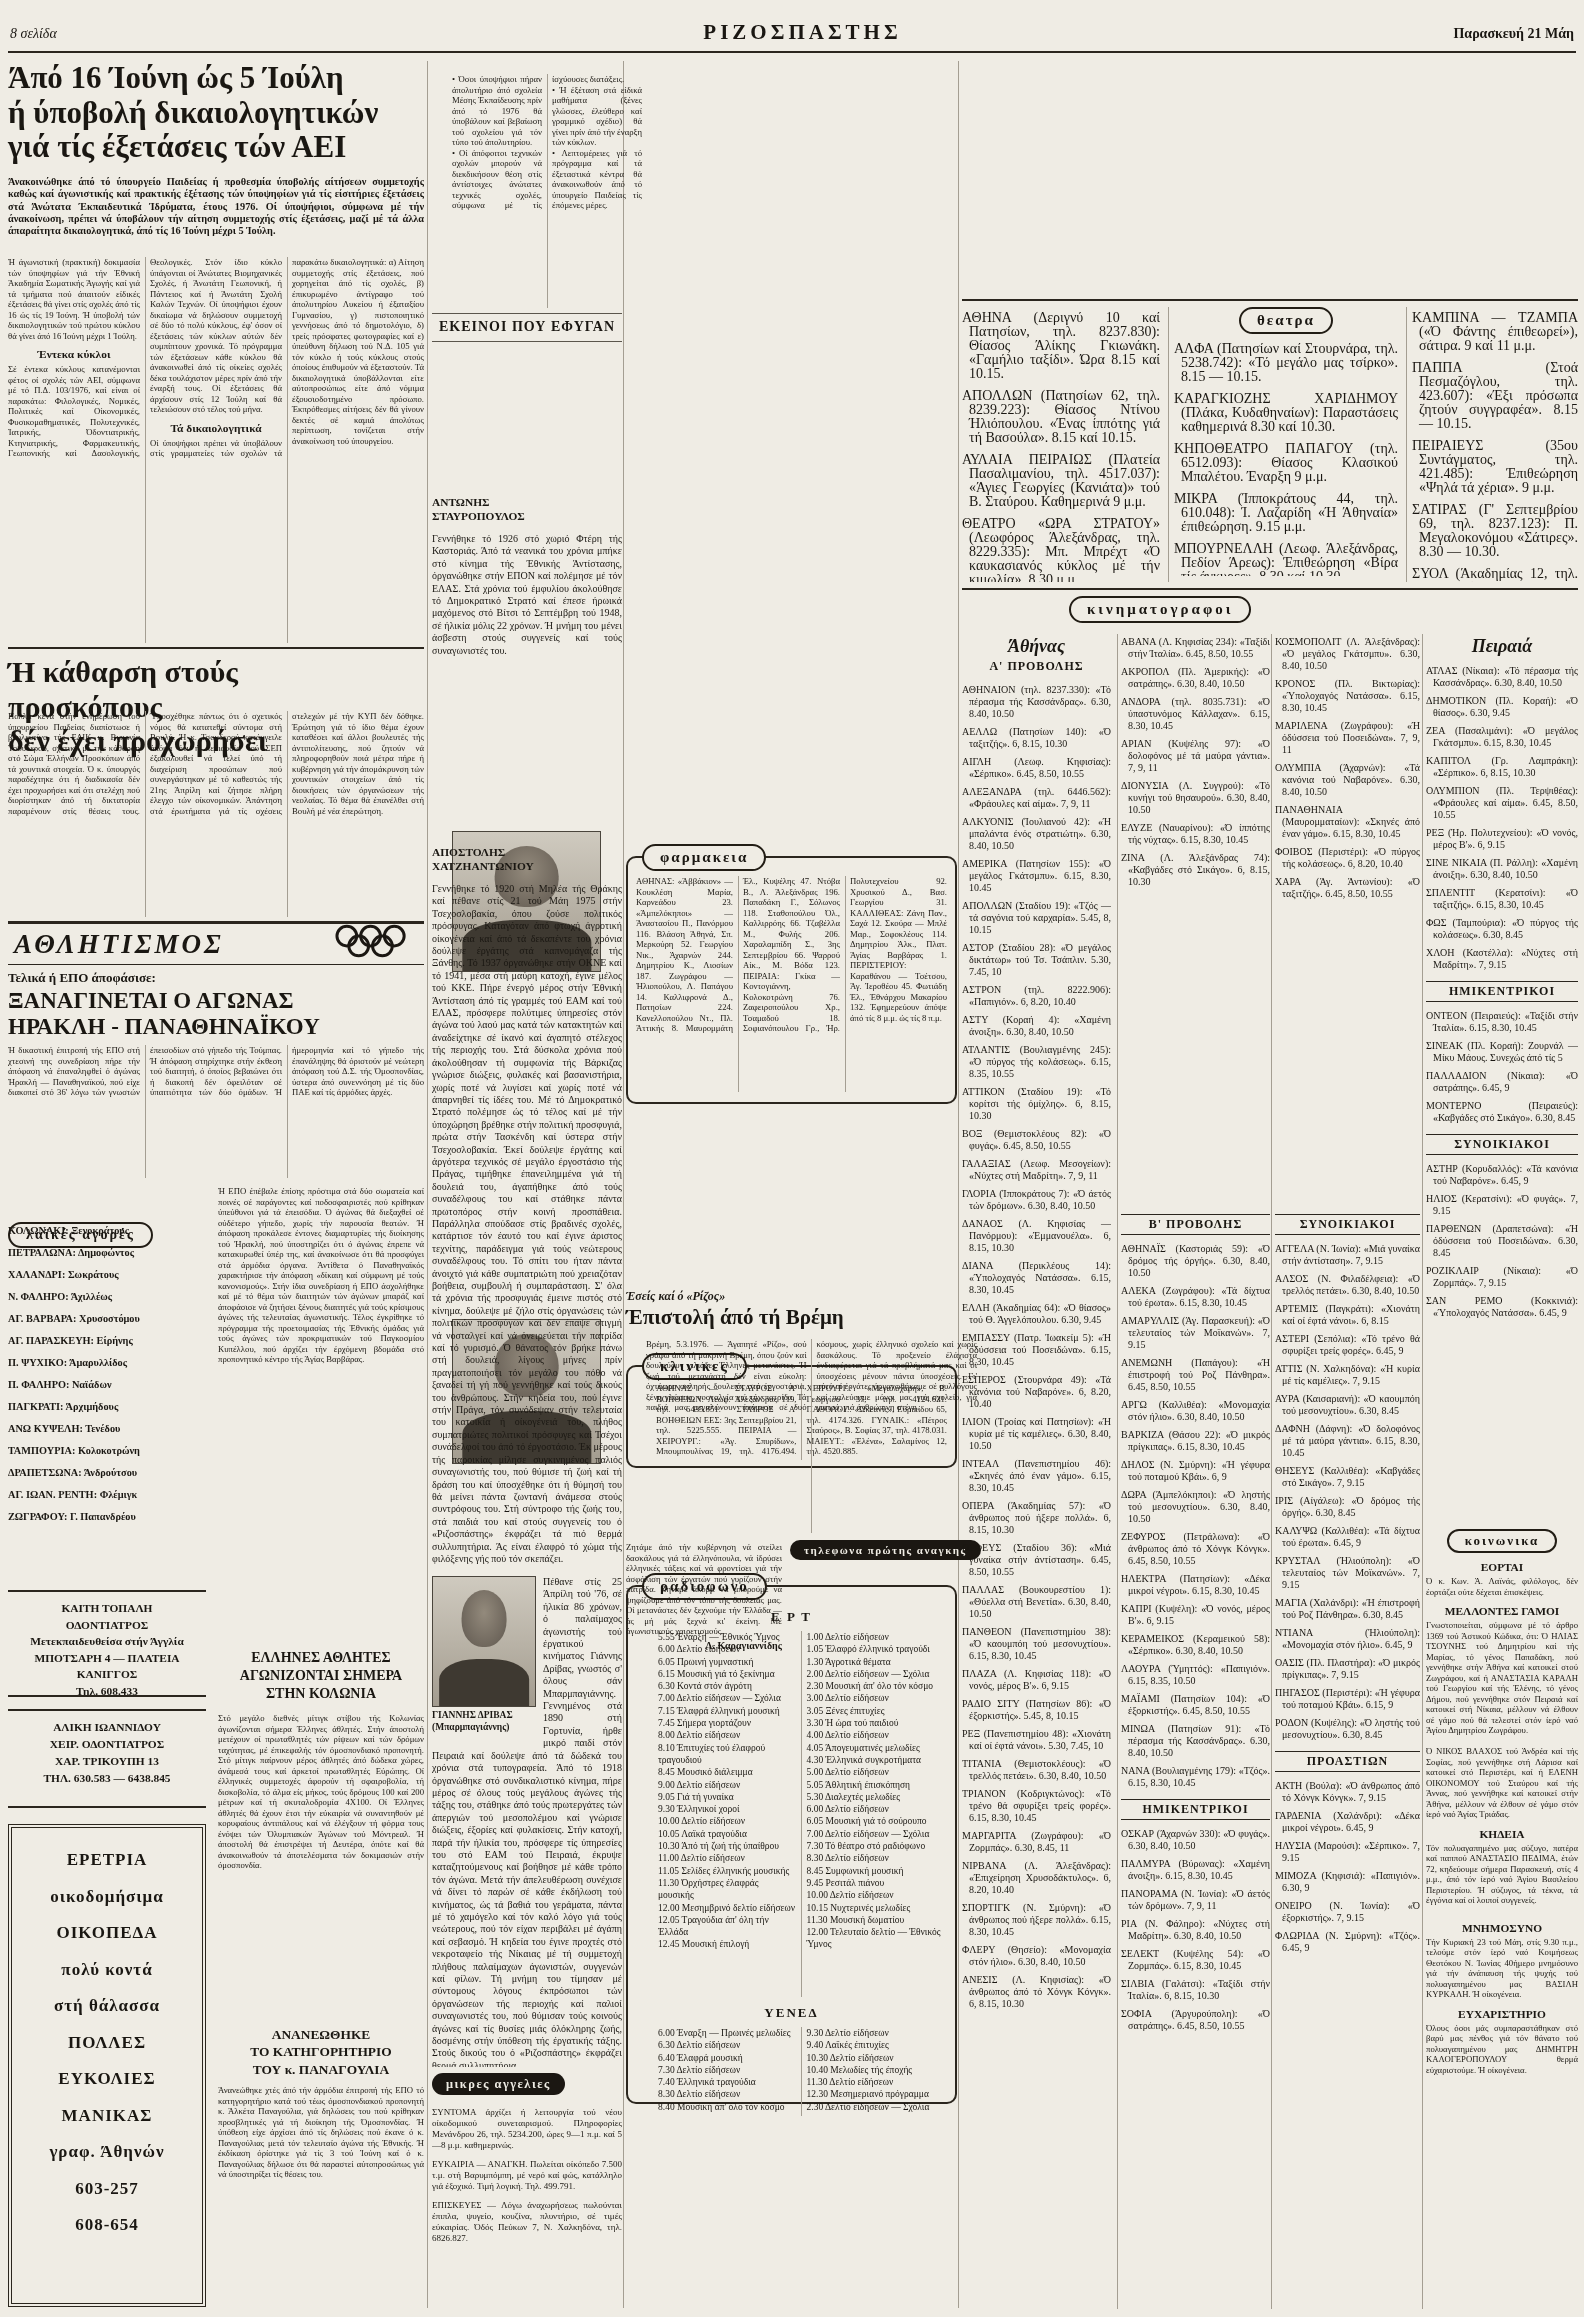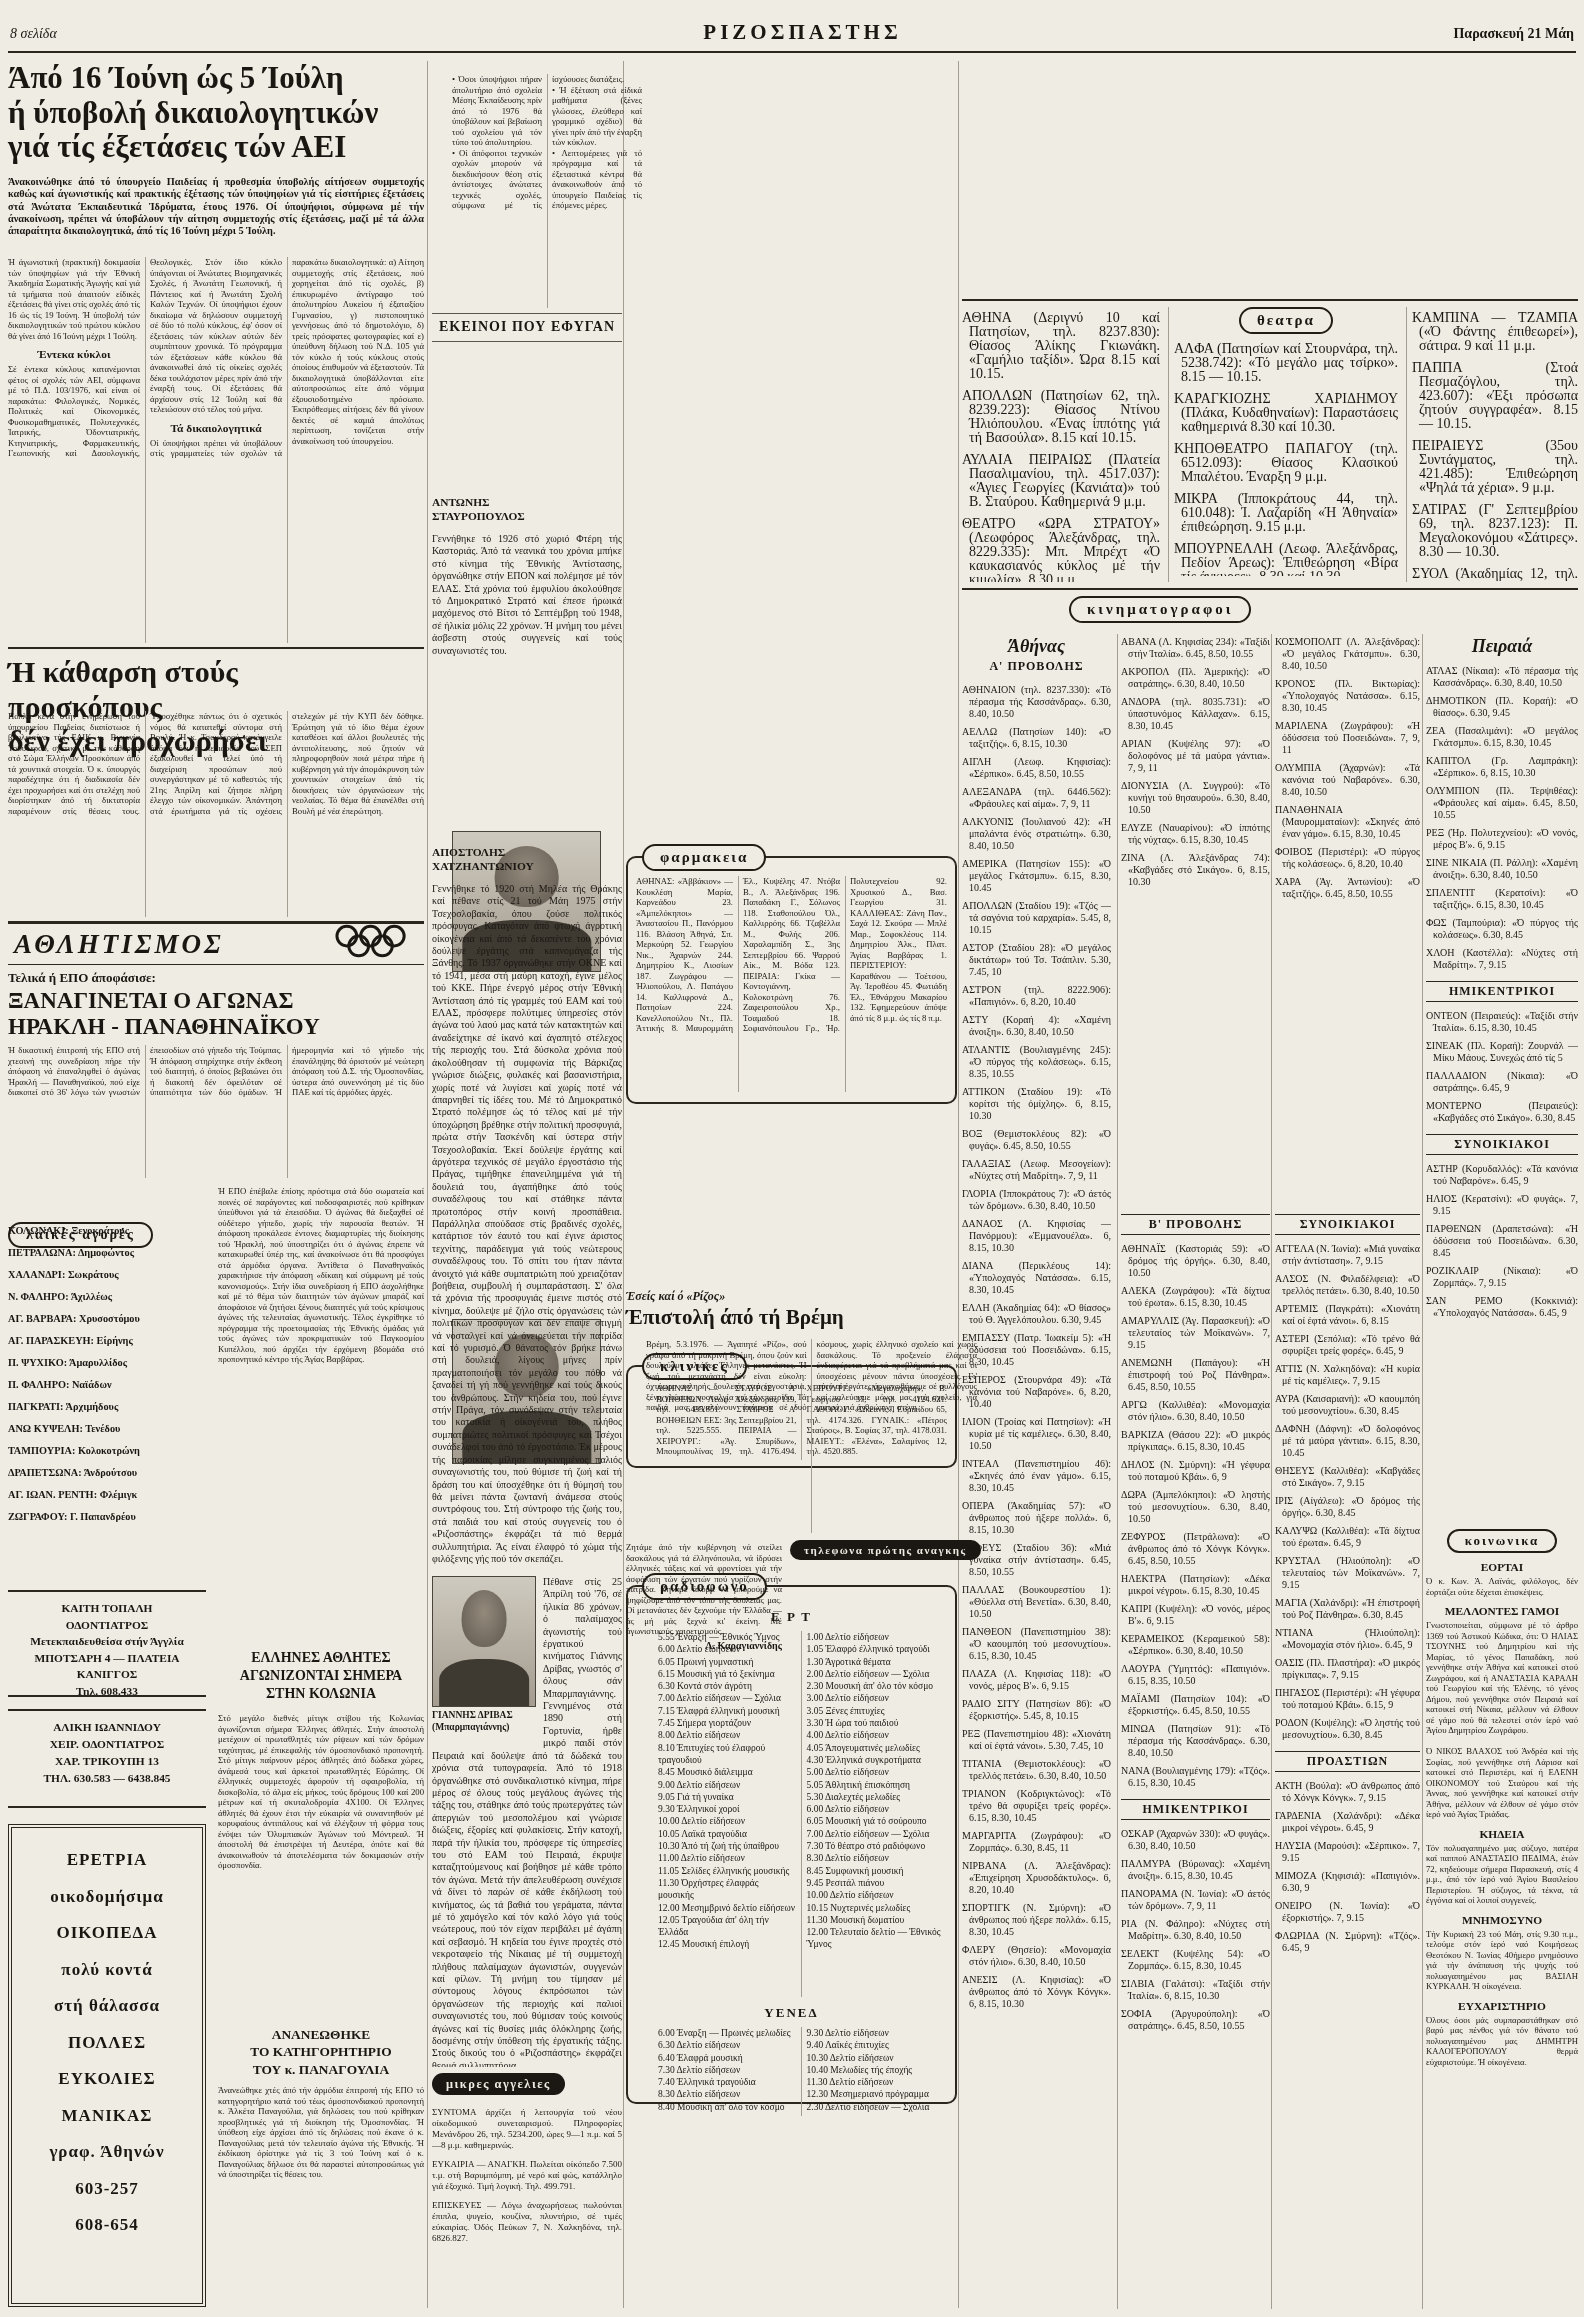--- a/index.html
+++ b/index.html
@@ -510,20 +510,20 @@
       <span class="pill" style="font-size:13px;">κοινωνικα</span>
     </div>
     <div class="c b" style="font-size:11.4px;margin:6px 0 3px;">ΕΟΡΤΑΙ</div>
     <div class="tiny j">Ό κ. Κων. Ά. Λαϊνάς, φιλόλογος, δέν έορτάζει ούτε δέχεται έπισκέψεις.</div>
     <div class="c b" style="font-size:11.4px;margin:8px 0 3px;">ΜΕΛΛΟΝΤΕΣ ΓΑΜΟΙ</div>
     <div class="tiny j pre">Γνωστοποιείται, σύμφωνα μέ τό άρθρο 1369 τού Άστικού Κώδικα, ότι: Ό ΗΛΙΑΣ ΤΣΟΥΝΗΣ τού Δημητρίου καί τής Μαρίας, τό γένος Παπαδάκη, πού γεννήθηκε στήν Άθήνα καί κατοικεί στού Ζωγράφου, καί ή ΑΝΑΣΤΑΣΙΑ ΚΑΡΑΛΗ τού Γεωργίου καί τής Έλένης, τό γένος Δήμου, πού γεννήθηκε στόν Πειραιά καί κατοικεί στή Νίκαια, μέλλουν νά έλθουν σέ γάμο πού θά τελεστεί στόν ίερό ναό Άγίου Δημητρίου Ζωγράφου.
 
 Ό ΝΙΚΟΣ ΒΛΑΧΟΣ τού Άνδρέα καί τής Σοφίας, πού γεννήθηκε στή Λάρισα καί κατοικεί στό Περιστέρι, καί ή ΕΛΕΝΗ ΟΙΚΟΝΟΜΟΥ τού Σταύρου καί τής Άννας, πού γεννήθηκε καί κατοικεί στήν Άθήνα, μέλλουν νά έλθουν σέ γάμο στόν ίερό ναό Άγίας Τριάδας.</div>
     <div class="c b" style="font-size:11.4px;margin:8px 0 3px;">ΚΗΔΕΙΑ</div>
     <div class="tiny j">Τόν πολυαγαπημένο μας σύζυγο, πατέρα καί παππού ΑΝΑΣΤΑΣΙΟ ΠΕΔΙΜΑ, έτών 72, κηδεύουμε σήμερα Παρασκευή, στίς 4 μ.μ., άπό τόν ίερό ναό Άγίου Βασιλείου Περιστερίου. Ή σύζυγος, τά τέκνα, τά έγγόνια καί οί λοιποί συγγενείς.</div>
-    <div class="c b" style="font-size:11.4px;margin:8px 0 3px;">ΜΝΗΜΟΣΥΝΟ</div>
+    <div class="c b" style="font-size:11.4px;margin:16px 0 3px;">ΜΝΗΜΟΣΥΝΟ</div>
     <div class="tiny j">Τήν Κυριακή 23 τού Μάη, στίς 9.30 π.μ., τελούμε στόν ίερό ναό Κοιμήσεως Θεοτόκου Ν. Ίωνίας 40ήμερο μνημόσυνο γιά τήν άνάπαυση τής ψυχής τού πολυαγαπημένου μας ΒΑΣΙΛΗ ΚΥΡΚΑΛΗ. Ή οίκογένεια.</div>
     <div class="c b" style="font-size:11.4px;margin:8px 0 3px;">ΕΥΧΑΡΙΣΤΗΡΙΟ</div>
     <div class="tiny j">Όλους όσοι μάς συμπαραστάθηκαν στό βαρύ μας πένθος γιά τόν θάνατο τού πολυαγαπημένου μας ΔΗΜΗΤΡΗ ΚΑΛΟΓΕΡΟΠΟΥΛΟΥ θερμά εύχαριστούμε. Ή οίκογένεια.</div>
   </div>
 
 </div>
 
 
 </body></html>

